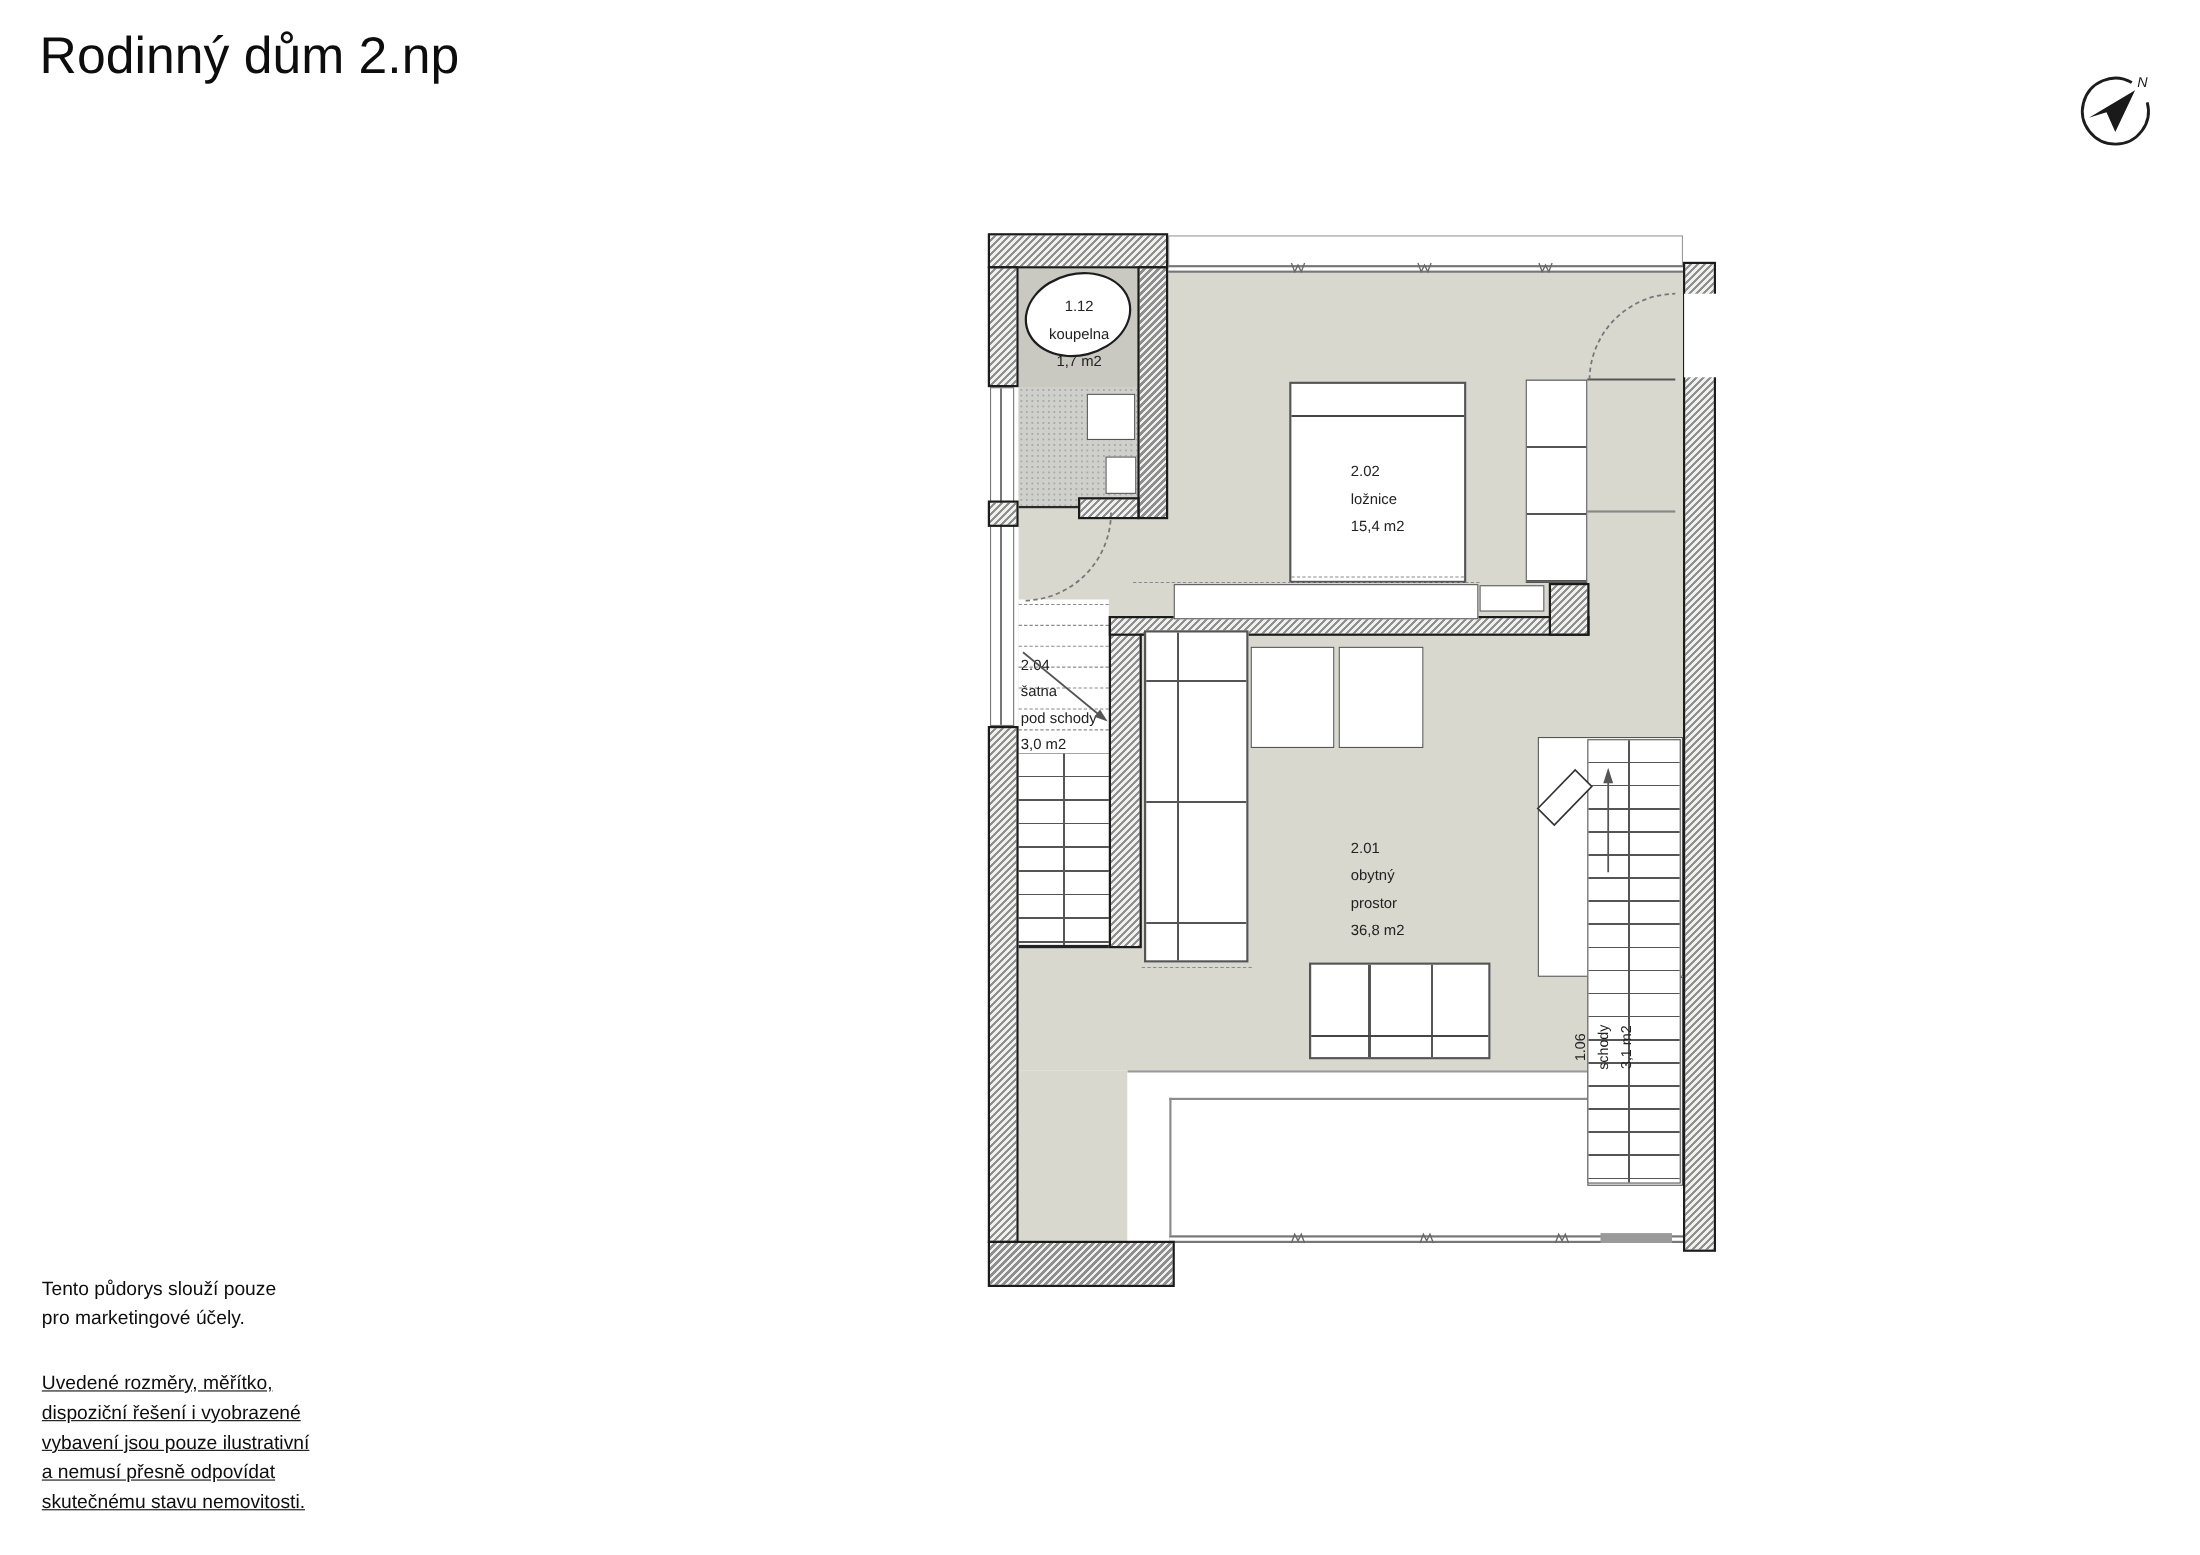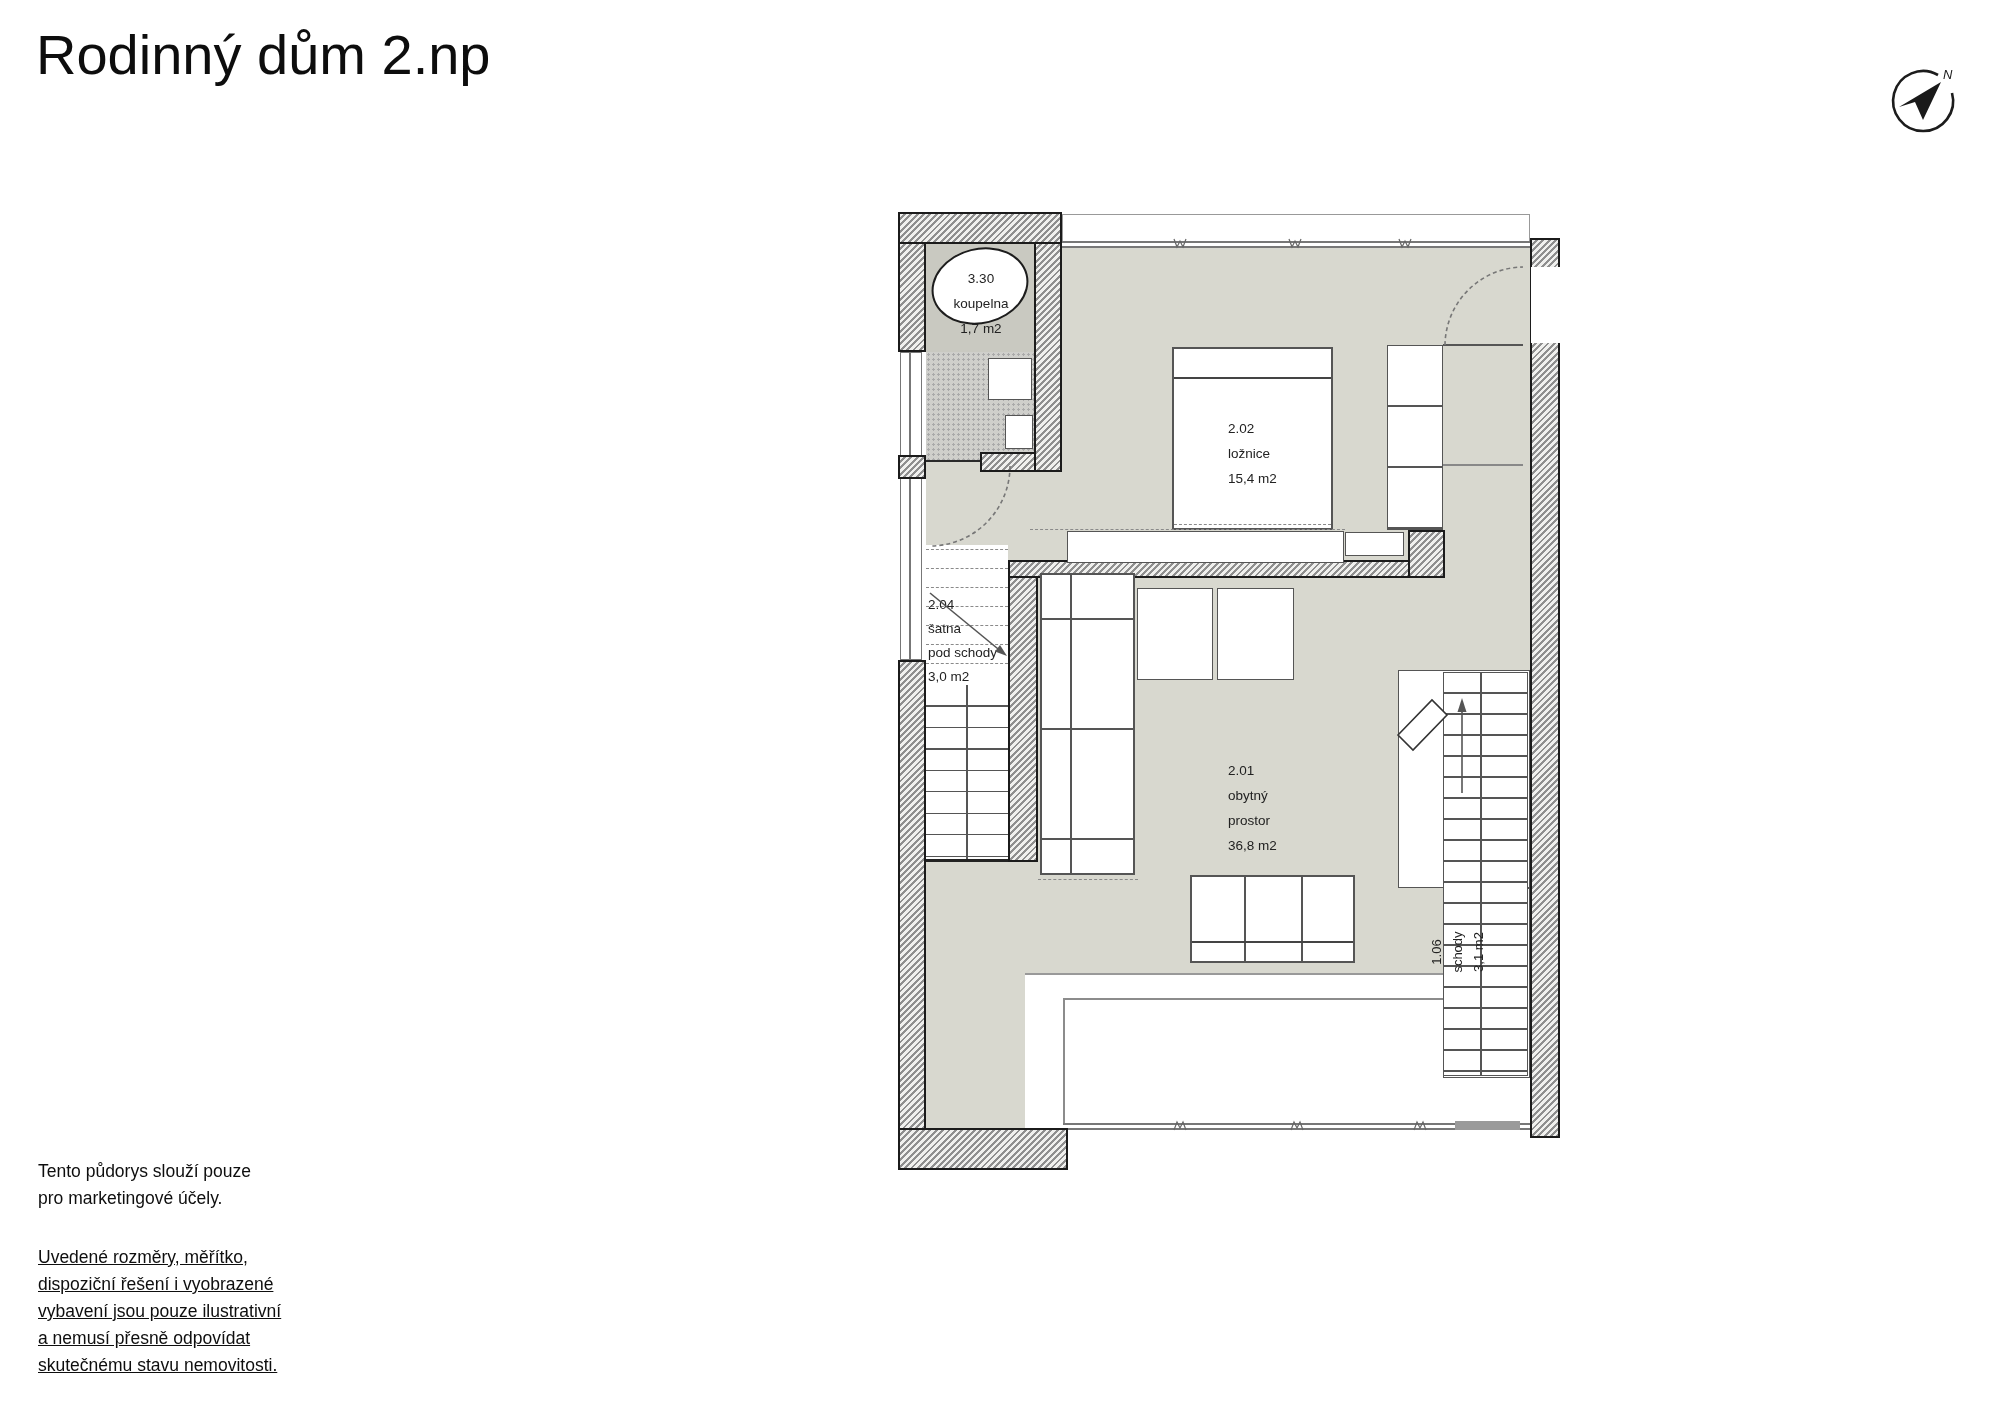--- a/index.html
+++ b/index.html
@@ -1,19 +1,19 @@
 <!DOCTYPE html>
 <html><head>
 <meta charset="utf-8">
 <style>
   html,body{margin:0;padding:0;}
   body{width:2000px;height:1414px;position:relative;background:#ffffff;
        font-family:"Liberation Sans", sans-serif;color:#111;overflow:hidden;}
   .abs{position:absolute;}
-  #title{left:36px;top:22px;font-size:56px;letter-spacing:0px;color:#0d0d0d;}
+  #title{left:36px;top:22px;font-size:47px;letter-spacing:0px;color:#0d0d0d;}
   #disclaimer1,#disclaimer2{left:38px;font-size:17.5px;line-height:27px;white-space:pre-line;color:#0e0e0e;}
   #disclaimer1{top:1158px;}
   #disclaimer2{top:1244px;text-decoration:underline;}
   
   #plan{left:895px;top:208px;width:668px;height:965px;}
   #plan > div{position:absolute;box-sizing:border-box;}
   .floor{background:#d8d8cf;}
   .wall{background:repeating-linear-gradient(135deg,#f0f0ee 0px,#f0f0ee 2.5px,#8f8f8f 2.5px,#8f8f8f 4.5px);
         border:2px solid #1b1b1b;}
   .whitebox{background:#fff;border:1.5px solid #555;}
@@ -110,21 +110,21 @@
        linear-gradient(180deg,transparent 263px,#555 263px,#555 265px,transparent 265px);"></div>
   <div class="whitebox" style="left:242px;top:380px;width:76px;height:92px;"></div>
   <div class="whitebox" style="left:322px;top:380px;width:77px;height:92px;"></div>
   <div class="whitebox" style="left:295px;top:667px;width:165px;height:88px;border-width:2px;background-color:#fff;
        background-image:linear-gradient(180deg,transparent 64px,#444 64px,#444 66px,transparent 66px),
        linear-gradient(90deg,transparent 52px,#555 52px,#555 54px,transparent 54px),
        linear-gradient(90deg,transparent 109px,#555 109px,#555 111px,transparent 111px);"></div>
   <div class="dash" style="left:143px;top:671px;width:100px;height:0;"></div>
 
   <div class="label" style="left:38px;top:58px;width:96px;text-align:center;">
-    <div>3.30</div>
+    <div>1.12</div>
     <div>koupelna</div>
     <div>1,7 m2</div>
   </div>
   <div class="label" style="left:333px;top:208px;">
     <div>2.02</div>
     <div>ložnice</div>
     <div>15,4 m2</div>
   </div>
   <div class="label" style="left:33px;top:385px;line-height:24px;">
     <div>2.04</div>

